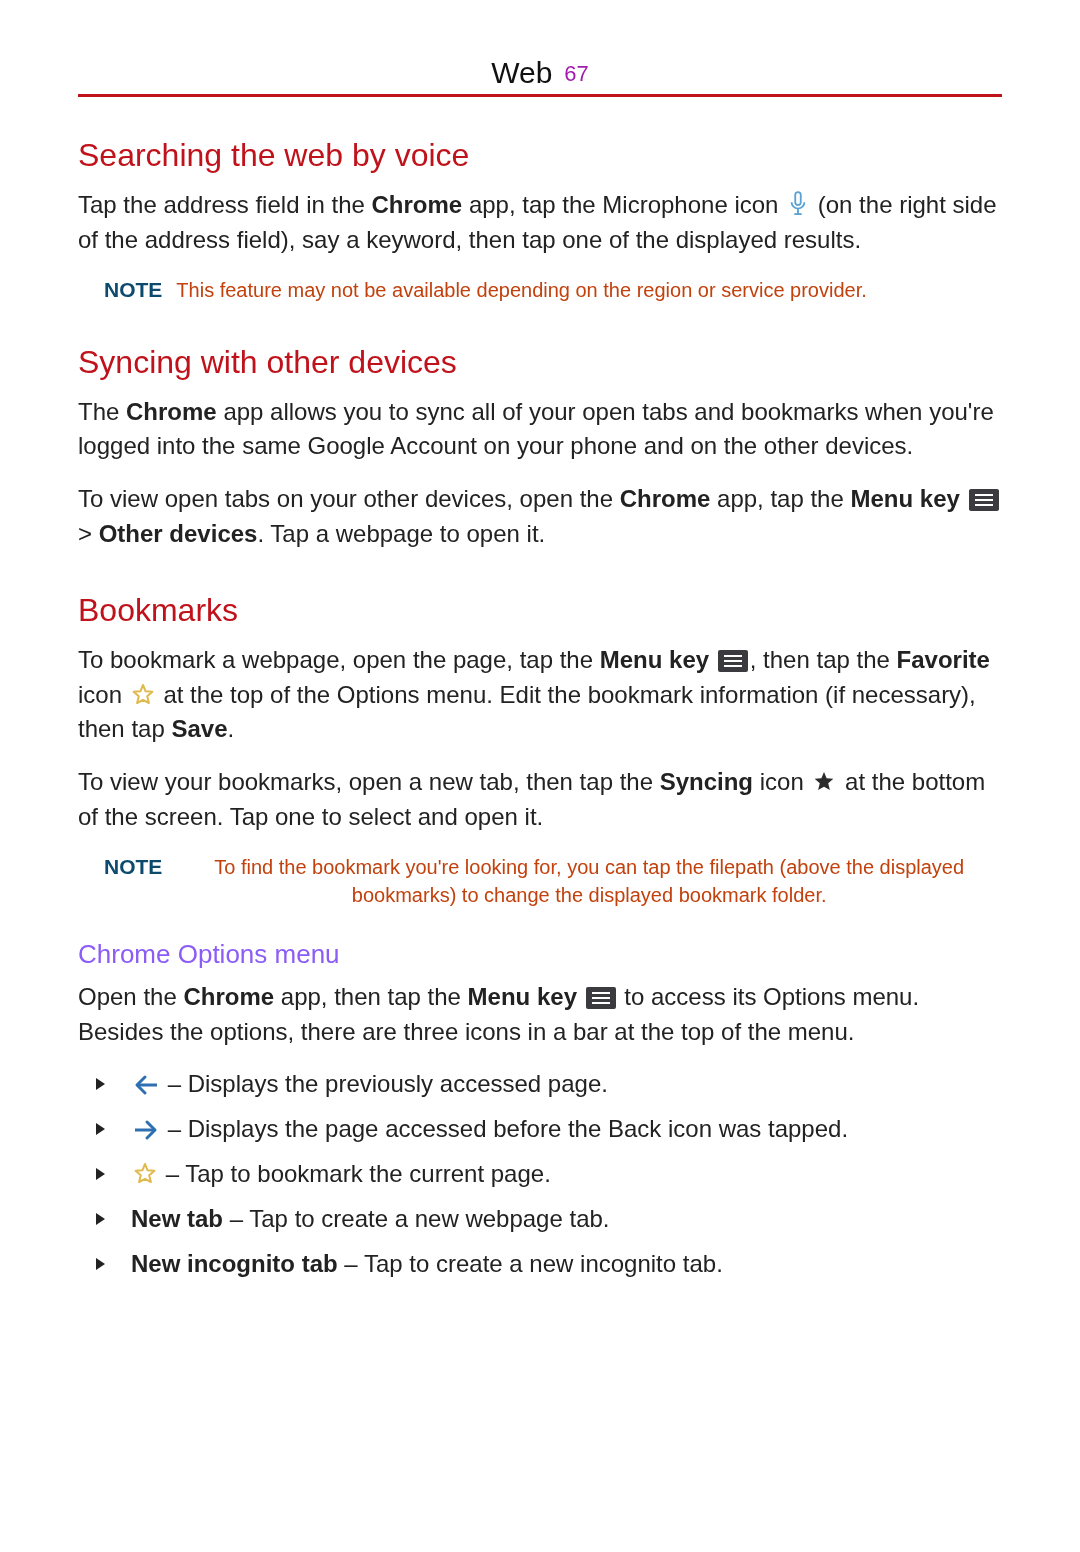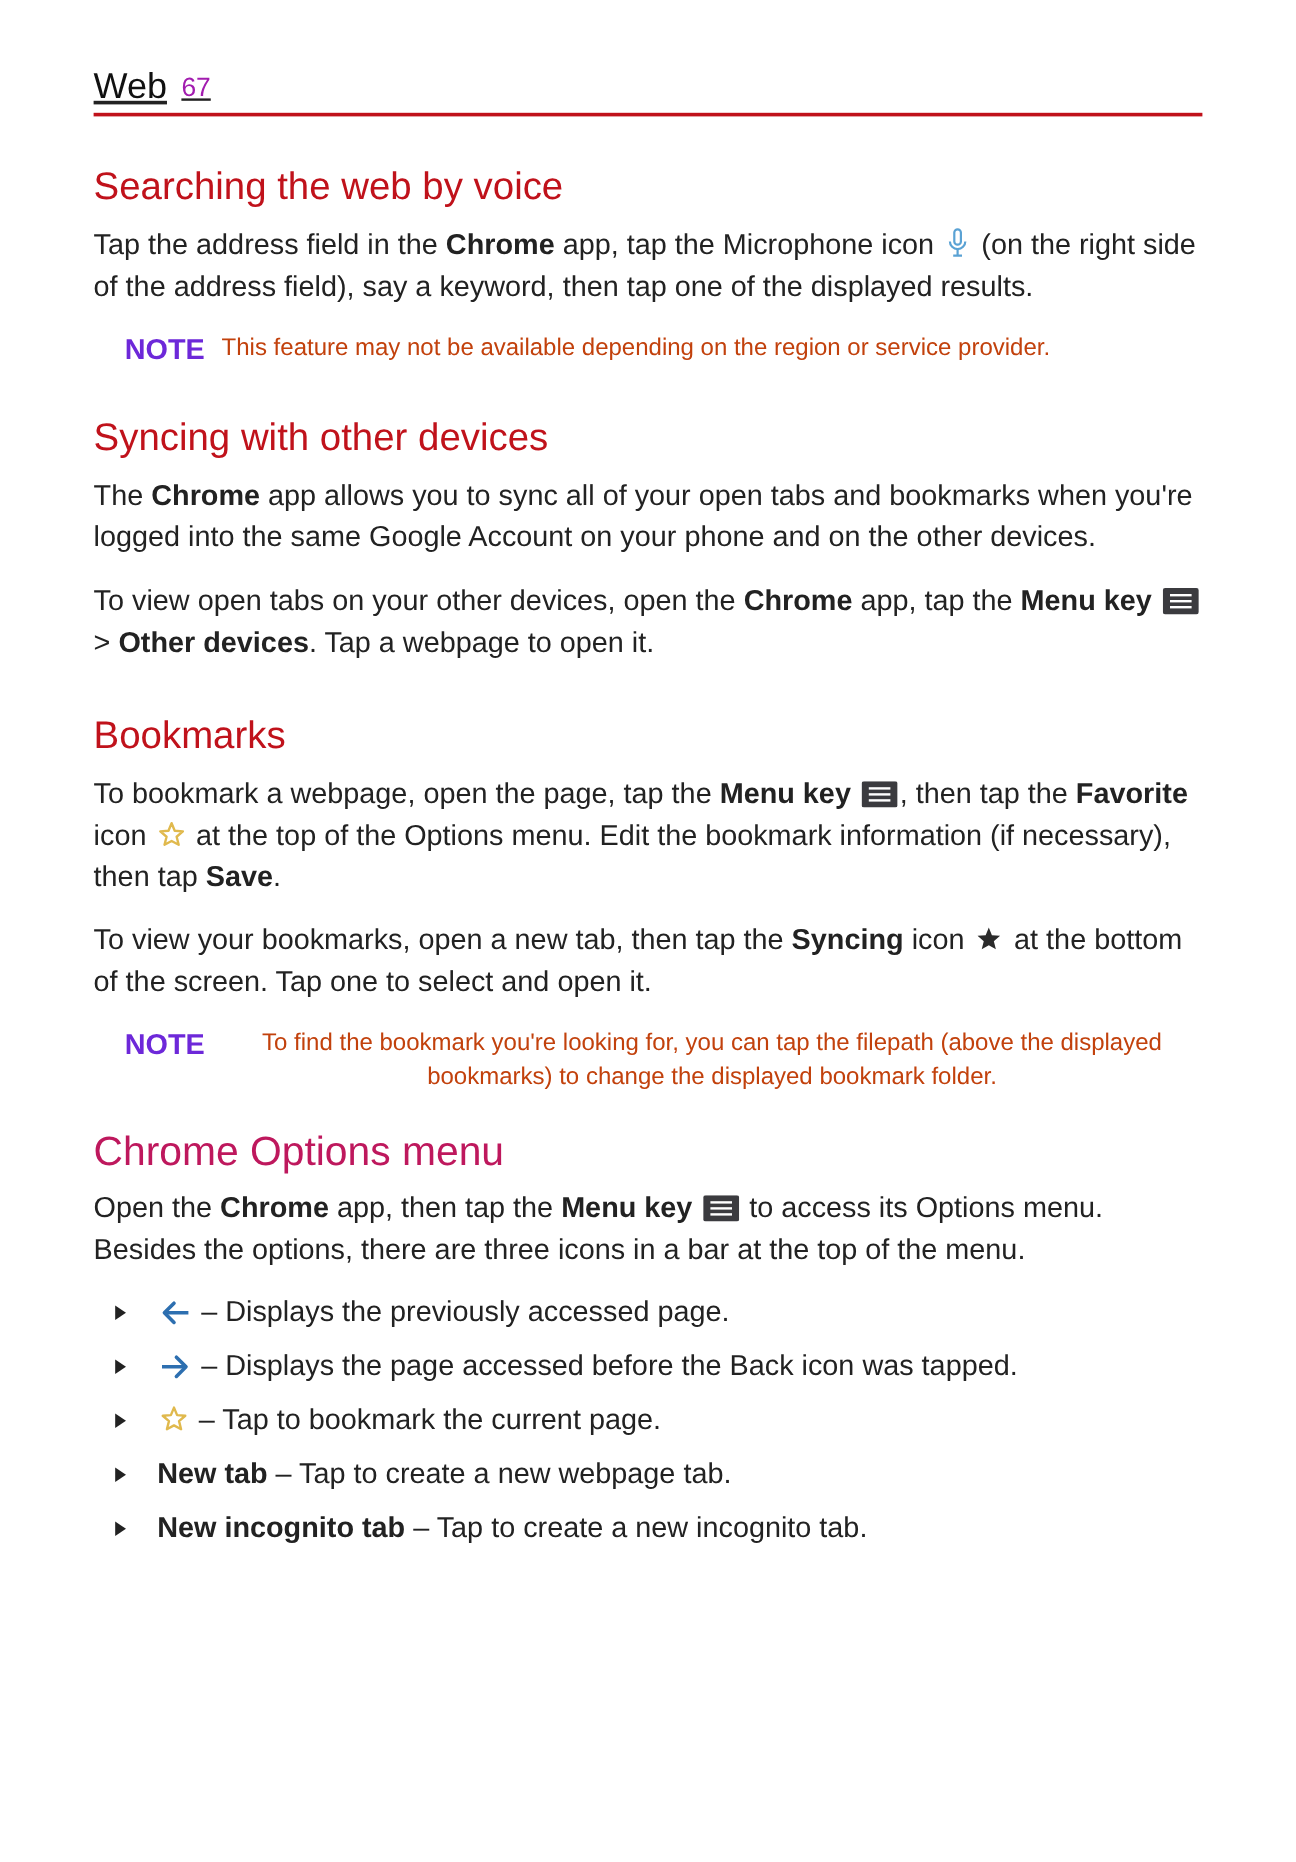--- a/index.html
+++ b/index.html
@@ -9,64 +9,63 @@
     background: #fff;
   }
   .page {
     width: 1080px;
     min-height: 1552px;
     box-sizing: border-box;
     padding: 56px 78px 60px 78px;
   }
   .hdr {
     display: flex;
-    justify-content: flex-start;
+    justify-content: center;
     align-items: baseline;
     gap: 12px;
     border-bottom: 3px solid #c0121b;
     padding-bottom: 4px;
-    text-decoration: underline;
   }
   .hdr-section {
     font-size: 30px;
     font-weight: 500;
     color: #111;
   }
   .hdr-page {
     font-size: 22px;
     color: #a21caf;
     position: relative;
     top: -2px;
   }
   h2.red {
     color: #c0121b;
     font-size: 32px;
     font-weight: 400;
     margin: 40px 0 14px 0;
   }
   h3.red {
-    color: #be185d;
-    font-size: 34px;
+    color: #8b5cf6;
+    font-size: 26px;
     font-weight: 500;
     margin: 30px 0 10px 0;
   }
   p {
     font-size: 24px;
     line-height: 1.45;
     margin: 8px 0 18px 0;
   }
   .note-row {
     display: flex;
     margin: 6px 0 16px 26px;
     gap: 14px;
   }
   .note-label {
-    color: #6d28d9;
+    color: #0c4a6e;
     font-weight: 700;
-    font-size: 24px;
+    font-size: 21px;
     flex: 0 0 auto;
     padding-top: 2px;
   }
   .note-text {
     font-size: 20px;
     line-height: 1.4;
     color: #c2410c;
     text-align: center;
   }
   b { font-weight: 600; }

